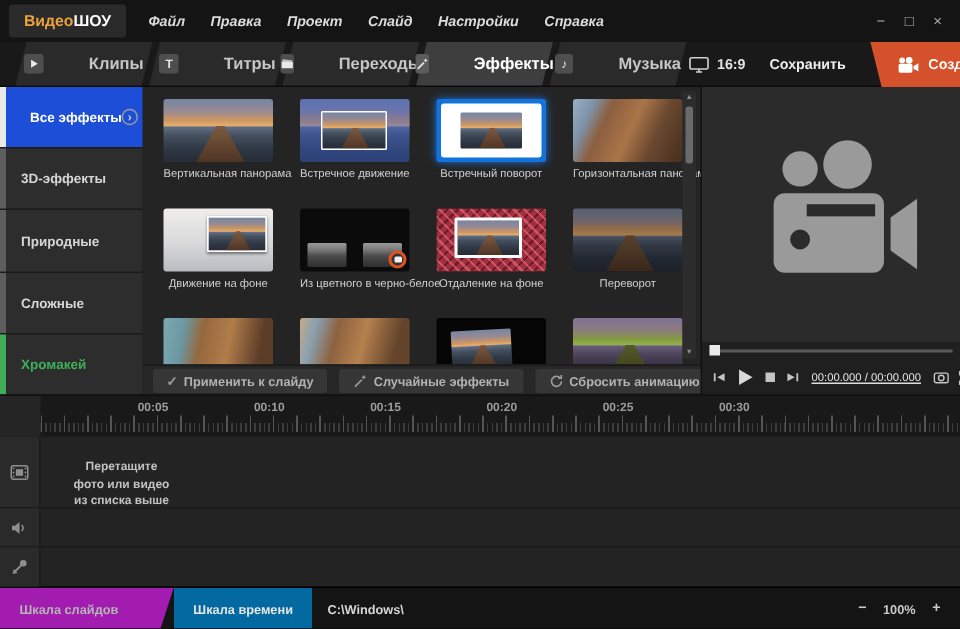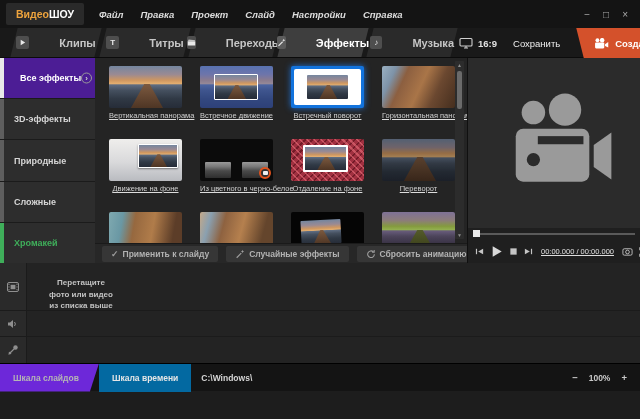--- a/index.html
+++ b/index.html
@@ -26,46 +26,46 @@
   .tab>*{position:relative;z-index:1;}
   .tibox{width:13px;height:13px;border-radius:2px;background:#4e4e4e;color:#e8e8e8;
          display:flex;align-items:center;justify-content:center;font-size:8px;font-weight:bold;line-height:1;}
   .tab.active .tibox{background:#5c5c5c;}
   .tibox svg{width:9px;height:9px;display:block;}
   .tab-label{font-size:11px;font-weight:bold;color:#c6c6c6;white-space:nowrap;padding-left:24px;}
   .tab.active .tab-label{color:#fff;}
   .tab-right{margin-left:auto;display:flex;align-items:center;height:30px;}
   .aspect{display:flex;align-items:center;gap:5px;margin-right:16px;font-size:9.5px;font-weight:bold;color:#e2e2e2;}
   .aspect svg{width:14px;height:12px;display:block;}
-  .save-btn{font-size:9.5px;font-weight:normal;color:#ededed;margin-right:20px;}
+  .save-btn{font-size:9.5px;font-weight:bold;color:#ededed;margin-right:20px;}
   .create-btn{position:relative;height:30px;display:flex;align-items:center;gap:6px;padding:0 16px 0 14px;}
   .create-btn::before{content:'';position:absolute;inset:0;right:-14px;background:#d4512b;transform:skewX(14deg);}
   .create-btn>*{position:relative;z-index:1;}
   .create-btn .lbl{font-size:9.5px;font-weight:bold;color:#fff;}
   .create-btn svg{width:15px;height:11px;display:block;}
 
   
   .main{height:205px;display:flex;background:#242424;position:relative;}
 
   .sidebar{width:95px;display:flex;flex-direction:column;background:#1b1b1b;}
   .side-item{flex:1;position:relative;background:#2d2d2d;margin-bottom:1px;display:flex;align-items:center;
              padding-left:14px;font-size:9px;font-weight:bold;color:#d6d6d6;}
   .side-item:last-child{margin-bottom:0;}
   .side-item::before{content:'';position:absolute;left:0;top:0;bottom:0;width:4px;background:#5e5e5e;}
-  .side-item.active{background:#4c1d95;color:#fff;padding-left:20px;}
+  .side-item.active{background:#1d4ed8;color:#fff;padding-left:20px;}
   .side-item.active::before{background:#e9e9e9;}
   .side-item.green{color:#3fae5a;}
   .side-item.green::before{background:#3fae5a;}
   .arrow-circle{position:absolute;right:3px;top:50%;transform:translateY(-50%);width:11px;height:11px;
                 border:1px solid #9a9a9a;border-radius:50%;color:#cfcfcf;font-size:8px;line-height:10px;text-align:center;}
 
   .effects{flex:1;position:relative;overflow:hidden;}
   .grid{position:absolute;left:0;right:0;top:0;bottom:20px;overflow:hidden;display:grid;
         grid-template-columns:repeat(4,73px);grid-auto-rows:58px;gap:15px 18px;padding:8px 0 0 14px;}
-  .cell{width:73px;text-decoration:underline;}
+  .cell{width:73px;}
   .thumb{width:73px;height:42px;border-radius:2px;position:relative;overflow:hidden;background:#111;}
   .eff-label{margin-top:3px;text-align:center;font-size:7.5px;color:#d0d0d0;white-space:nowrap;}
 
   .photo,.photo-sm{background:linear-gradient(to bottom,#74869f 0%,#9a8a93 20%,#cf9760 34%,#e3ae70 42%,
                    #5f6d82 45%,#45505f 58%,#303945 78%,#262c38 100%);}
   .photo::after,.photo-sm::after{content:'';position:absolute;left:30%;right:26%;top:42%;bottom:0;
       background:linear-gradient(to bottom,#7c5a40,#4e3524);
       clip-path:polygon(42% 0,58% 0,100% 100%,0 100%);}
   .photo-dark{filter:brightness(.72);}
   .photo-purple{filter:hue-rotate(45deg) saturate(1.15) brightness(.9);}
@@ -138,21 +138,21 @@
   .gutter{width:27px;background:#2a2a2a;border-right:1px solid #1b1b1b;
           display:flex;align-items:center;justify-content:center;}
   .gutter svg{display:block;}
   .lane{flex:1;position:relative;}
   .hint{position:absolute;left:2px;top:14px;width:104px;text-align:center;
         font-size:8px;line-height:11.5px;color:#c2c2c2;font-weight:bold;}
 
   
   .statusbar{height:28px;background:#141414;display:flex;align-items:center;border-top:1px solid #000;}
   .stab{height:28px;display:flex;align-items:center;padding:0 13px;font-size:8.5px;font-weight:bold;color:#b5b5b5;}
-  .stab.slides{background:#6d28d9;clip-path:polygon(0 0,100% 0,calc(100% - 9px) 100%,0 100%);padding-right:20px;}
+  .stab.slides{background:#a21caf;clip-path:polygon(0 0,100% 0,calc(100% - 9px) 100%,0 100%);padding-right:37px;}
   .stab.timescale{background:#0369a1;color:#e6e6e6;}
   .path{margin-left:10px;font-size:8.5px;font-weight:bold;color:#d6d6d6;}
   .zoomgrp{margin-left:auto;display:flex;align-items:center;gap:11px;padding-right:13px;
            font-size:9.5px;font-weight:bold;color:#c9c9c9;}
   .zoom-level{font-size:8.5px;}
 </style>
 </head>
 <body>
 
 <div class="app">
@@ -403,20 +403,31 @@
           <span class="pic">
               <svg width="10" height="10" viewBox="0 0 12 12" fill="none" stroke="currentColor" stroke-width="1.3">
                 <path d="M1 4V1h3M8 1h3v3M11 8v3H8M4 11H1V8"></path>
               </svg>
             </span>
         </span>
       </div>
     </section>
   </div>
 
+  <div class="ruler">
+    <div class="ruler-gutter"></div>
+    <div class="ruler-scale" id="ruler">
+        <span class="ruler-label" style="left: 75px;">00:05</span>
+        <span class="ruler-label" style="left: 152.5px;">00:10</span>
+        <span class="ruler-label" style="left: 230px;">00:15</span>
+        <span class="ruler-label" style="left: 307.5px;">00:20</span>
+        <span class="ruler-label" style="left: 385px;">00:25</span>
+        <span class="ruler-label" style="left: 462.5px;">00:30</span>
+      </div>
+  </div>
 
   <div class="tracks">
     <div class="track video">
       <div class="gutter">
         <svg width="14" height="12" viewBox="0 0 14 12" fill="none" stroke="#8f8f8f">
           <rect x="1.5" y="1.5" width="11" height="9" rx="1.5"></rect>
           <rect x="4.6" y="3.8" width="4.8" height="4.4" fill="#8f8f8f" stroke="none"></rect>
           <path d="M3 3.2v.1M3 5.9v.1M3 8.6v.1M11 3.2v.1M11 5.9v.1M11 8.6v.1" stroke-linecap="round" stroke-width="1.2"></path>
         </svg>
       </div>

